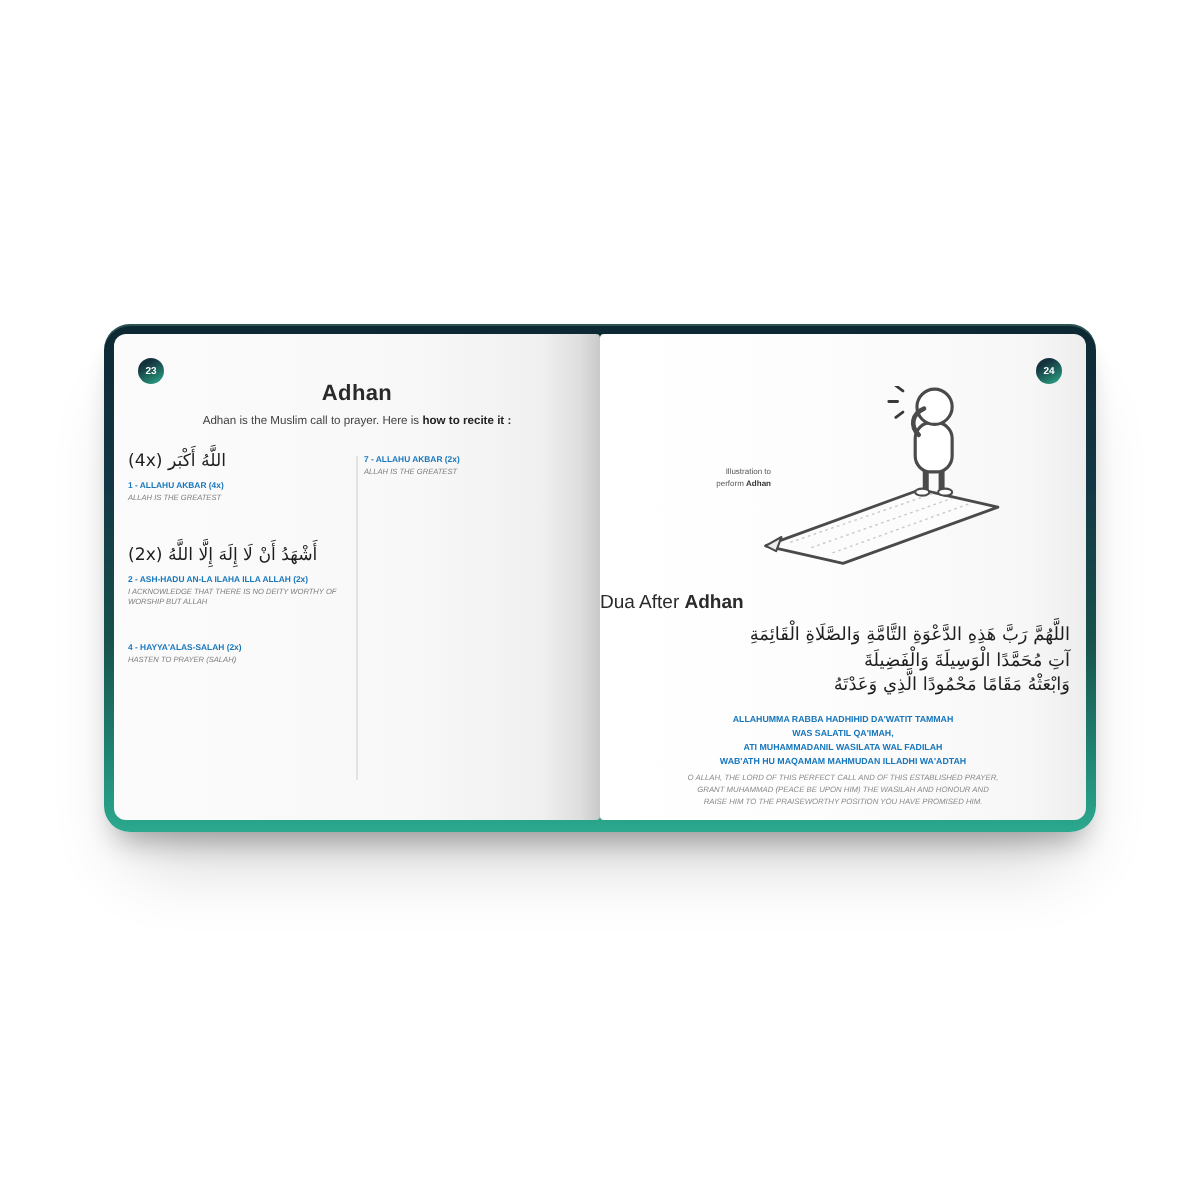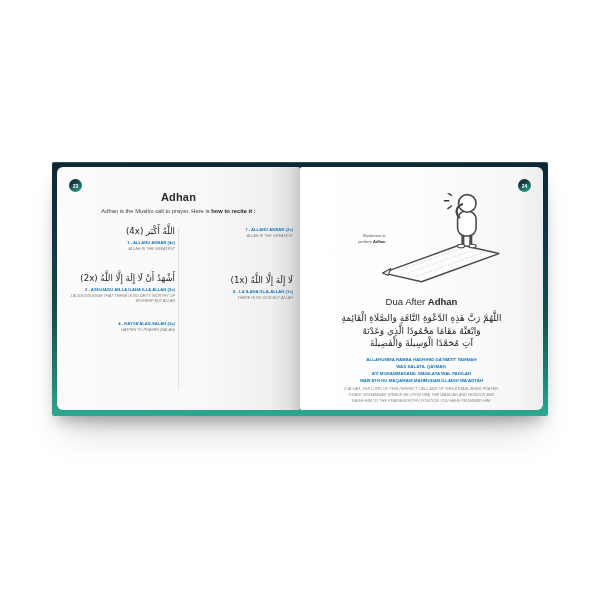--- a/index.html
+++ b/index.html
@@ -1,52 +1,52 @@
 <!DOCTYPE html>
 <html><head>
 <meta charset="utf-8">
 <style>
   html,body{margin:0;padding:0;width:600px;height:600px;overflow:hidden;background:#ffffff;
     font-family:"Liberation Sans","DejaVu Sans",sans-serif;}
-  .book{position:absolute;left:52px;top:162px;width:496px;height:254px;border-radius:2px;
+  .book{position:absolute;left:52px;top:162px;width:496px;height:254px;border-radius:13px;
     background:linear-gradient(180deg,#0d2833 0%,#123744 32%,#17514b 62%,#1f8271 84%,#2ba98e 100%);
     box-shadow:0 10px 14px -6px rgba(0,0,0,0.30),0 26px 36px -14px rgba(0,0,0,0.20),inset 0 1px 0 rgba(130,210,180,0.25);}
   .page{position:absolute;top:5px;bottom:6px;width:243px;}
   .page-left{left:5px;border-radius:6px 2px 2px 6px;
     background:linear-gradient(90deg,#fbfbfb 0%,#f8f8f8 62%,#f0f0f0 88%,#dedede 96%,#c9c9c9 100%);}
   .page-right{right:5px;border-radius:2px 6px 6px 2px;
     background:linear-gradient(90deg,#ffffff 0%,#fdfdfd 45%,#f7f7f7 88%,#ededed 100%);}
   .badge{position:absolute;width:13px;height:13px;border-radius:50%;color:#fff;
     font-size:5px;font-weight:bold;display:flex;align-items:center;justify-content:center;
     background:linear-gradient(150deg,#14323e 25%,#23826f 75%,#2fae93 100%);}
   .badge-left{left:12px;top:12px;}
   .badge-right{right:12px;top:12px;}
   .lp-title{position:absolute;top:24px;left:0;right:0;text-align:center;
     font-size:11px;font-weight:bold;color:#2a2a2a;letter-spacing:0.2px;}
   .lp-subtitle{position:absolute;top:41px;left:0;right:0;text-align:center;
     font-size:5.8px;color:#3f3f3f;}
   .lp-subtitle b{color:#222;}
   .columns{position:absolute;top:58px;left:7px;right:7px;bottom:6px;display:flex;}
   .col{flex:1;min-width:0;}
   .col-divider{width:1px;background:#e2e2e2;margin:3px 3px 14px 3px;}
-  .adhan-item{height:47px;text-align:right;overflow:visible;}
+  .adhan-item{height:47px;text-align:left;overflow:visible;}
   .arabic{font-family:"DejaVu Sans",sans-serif;direction:rtl;unicode-bidi:plaintext;
     font-size:8.6px;line-height:13px;color:#1e1e1e;}
   .step-label{font-size:4.2px;line-height:5.6px;font-weight:bold;color:#1777bd;margin-top:2px;}
   .step-note{font-size:4.2px;line-height:5.6px;font-weight:bold;color:#1777bd;}
   .step-trans{font-size:3.8px;line-height:4.9px;font-style:italic;color:#7d7d7d;margin-top:1.5px;}
   .ill-wrap{position:absolute;top:26px;left:50%;transform:translateX(-50%);width:180px;height:102px;}
   .ill-caption{position:absolute;left:2px;top:40px;width:52px;text-align:right;
     font-size:4px;line-height:5.6px;color:#555;}
   .ill-caption b{color:#333;}
   .ill-svg{position:absolute;right:6px;top:0;}
-  .rp-title{position:absolute;top:129px;left:0;right:0;text-align:center;
+  .rp-title{position:absolute;top:129px;left:0;right:0;
     font-size:9.5px;color:#2a2a2a;}
   .rp-title b{font-weight:bold;}
-  .rp-arabic{position:absolute;top:145px;left:8px;right:8px;text-align:center;}
+  .rp-arabic{position:absolute;top:145px;left:8px;right:8px;}
   .rp-arabic div{font-family:"DejaVu Sans",sans-serif;direction:rtl;unicode-bidi:plaintext;
     font-size:9px;line-height:12.6px;color:#1e1e1e;}
   .rp-translit{position:absolute;top:189px;left:8px;right:8px;text-align:center;}
   .rp-translit div{font-size:4.4px;line-height:7px;font-weight:bold;color:#1777bd;}
   .rp-translation{position:absolute;top:219px;left:10px;right:10px;text-align:center;}
   .rp-translation div{font-size:3.9px;line-height:6.2px;font-style:italic;color:#8a8a8a;}
 </style>
 </head>
 <body>
 
@@ -81,26 +81,20 @@
       </div>
 
       <div class="col-divider"></div>
 
       <div class="col">
         <div class="adhan-item">
           <div class="step-label">7 - ALLAHU AKBAR (2x)</div>
           <div class="step-note"></div>
           <div class="step-trans">ALLAH IS THE GREATEST</div>
         </div>
-        <div class="adhan-item">
-          <div class="arabic">لَا إِلَهَ إِلَّا اللَّهُ (1x)</div>
-          <div class="step-label">8 - LA ILAHA ILLA-ALLAH (1x)</div>
-          <div class="step-note"></div>
-          <div class="step-trans">THERE IS NO GOD BUT ALLAH</div>
-        </div>
       </div>
     </div>
   </div>
 
   <div class="page page-right">
     <div class="badge badge-right">24</div>
 
     <div class="ill-wrap">
       <div class="ill-caption">
         <div>Illustration to</div>
@@ -128,22 +122,22 @@
         <path d="M88,2 L84,-1 M85,8 L80,8 M88,14 L84,17" stroke="#3a3a3a" stroke-width="1.6" stroke-linecap="round" fill="none"></path>
       </svg>
     </div>
 
     <div class="rp-title">
       <span>Dua After </span><b>Adhan</b>
     </div>
 
     <div class="rp-arabic">
       <div>اللَّهُمَّ رَبَّ هَذِهِ الدَّعْوَةِ التَّامَّةِ وَالصَّلَاةِ الْقَائِمَةِ</div>
+      <div>آتِ مُحَمَّدًا الْوَسِيلَةَ وَالْفَضِيلَةَ</div>
       <div>وَابْعَثْهُ مَقَامًا مَحْمُودًا الَّذِي وَعَدْتَهُ</div>
-      <div>آتِ مُحَمَّدًا الْوَسِيلَةَ وَالْفَضِيلَةَ</div>
     </div>
 
     <div class="rp-translit">
       <div>ALLAHUMMA RABBA HADHIHID DA'WATIT TAMMAH</div>
       <div>WAS SALATIL QA'IMAH,</div>
       <div>ATI MUHAMMADANIL WASILATA WAL FADILAH</div>
       <div>WAB'ATH HU MAQAMAM MAHMUDAN ILLADHI WA'ADTAH</div>
     </div>
 
     <div class="rp-translation">

